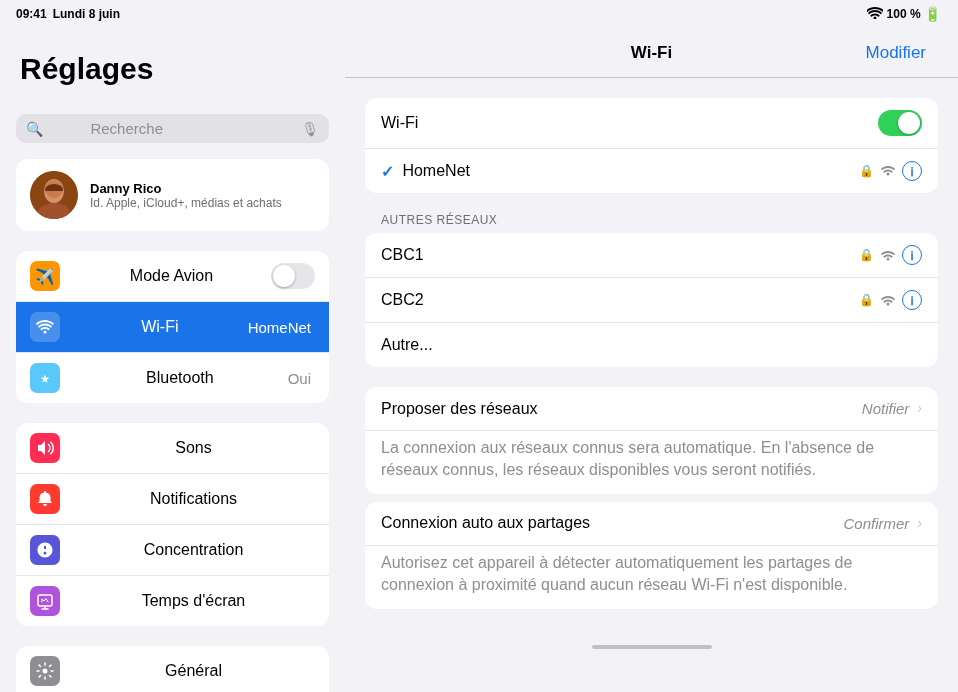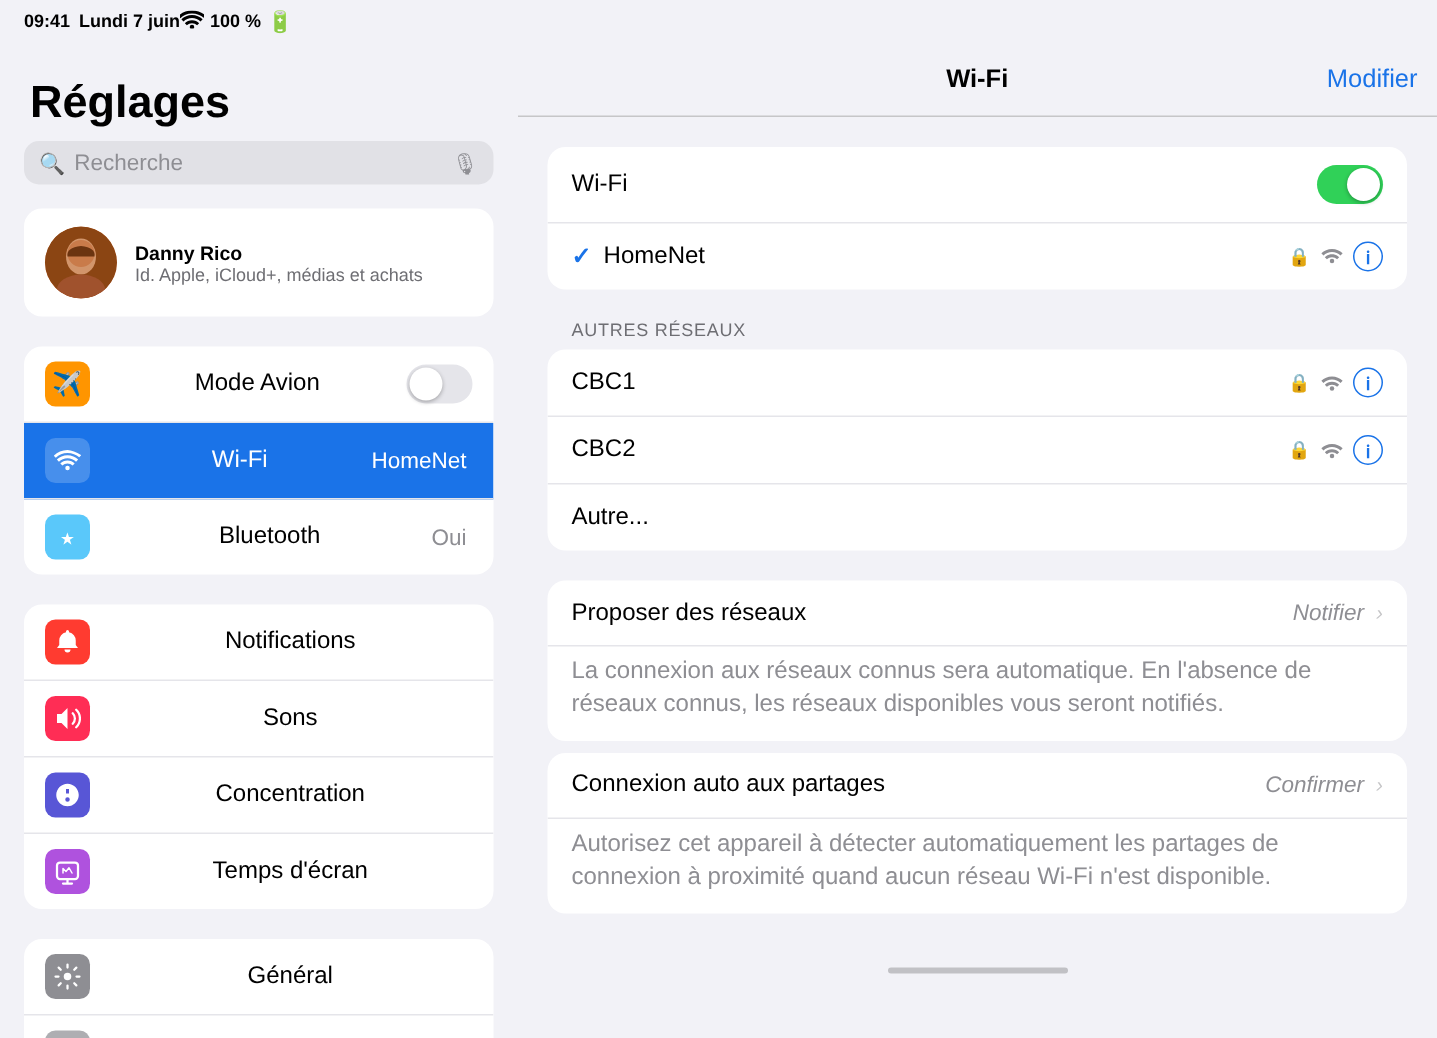--- a/index.html
+++ b/index.html
@@ -12,21 +12,21 @@
       display: flex;
       flex-direction: column;
     }
 
     
     .status-bar {
       height: 28px;
       background: #f2f2f7;
       display: flex;
       align-items: center;
-      justify-content: flex-start;
+      justify-content: space-between;
       padding: 12px 16px;
       font-size: 12px;
       font-weight: 600;
       color: #000;
       flex-shrink: 0;
     }
     .status-bar-left { display: flex; align-items: center; gap: 6px; }
     .status-bar-right { display: flex; align-items: center; gap: 4px; }
 
     
@@ -42,39 +42,40 @@
       background: #f2f2f7;
       flex-shrink: 0;
       overflow-y: auto;
       padding: 16px 0 16px 0;
     }
 
     .sidebar-title {
       font-size: 30px;
       font-weight: 700;
       color: #000;
-      padding: 8px 20px 8px 20px;
+      padding: 8px 20px 28px 20px;
     }
 
     .search-bar {
       margin: 0 16px 16px 16px;
       background: #e1e1e6;
       border-radius: 10px;
       display: flex;
       align-items: center;
       padding: 6px 10px;
       gap: 6px;
     }
     .search-bar input {
       border: none;
       background: transparent;
       font-size: 15px;
       color: #3c3c43;
       outline: none;
       flex: 1;
+      margin-left: 41px;
     }
     .search-bar input::placeholder { color: #8e8e93; }
 
     
     .profile-card {
       margin: 0 16px 20px 16px;
       background: #fff;
       border-radius: 12px;
       display: flex;
       align-items: center;
@@ -185,21 +186,21 @@
       background: #f2f2f7;
       border-bottom: 0.5px solid #c6c6c8;
     }
     .detail-title {
       font-size: 17px;
       font-weight: 600;
       color: #000;
     }
     .detail-action {
       position: absolute;
-      right: 13px;
+      right: 32px;
       font-size: 17px;
       color: #1a73e8;
       cursor: pointer;
     }
 
     .detail-content {
       padding: 20px 20px;
     }
 
     
@@ -333,21 +334,21 @@
 
     
     .mic-icon { color: #8e8e93; font-size: 14px; }
   </style>
 </head>
 <body>
 
 <div class="status-bar">
   <div class="status-bar-left">
     <span>09:41</span>
-    <span>Lundi 7 juin</span>
+    <span>Lundi 8 juin</span>
   </div>
   <div class="status-bar-right">
     <span style="font-size:13px;">
       <svg width="16" height="12" viewBox="0 0 16 12" fill="none">
         <path d="M8 9.5a1.5 1.5 0 100 3 1.5 1.5 0 000-3z" fill="#000"></path>
         <path d="M8 6.5C6.1 6.5 4.4 7.3 3.2 8.5l1.4 1.4C5.5 9 6.7 8.5 8 8.5s2.5.5 3.4 1.4l1.4-1.4C11.6 7.3 9.9 6.5 8 6.5z" fill="#000"></path>
         <path d="M8 3C5.2 3 2.7 4.1 0.9 5.9l1.4 1.4C3.8 5.8 5.8 5 8 5s4.2.8 5.7 2.3l1.4-1.4C13.3 4.1 10.8 3 8 3z" fill="#000"></path>
         <path d="M8 0C4.3 0 1 1.5-1.2 3.8l1.4 1.4C2.2 3.1 4.9 2 8 2s5.8 1.1 7.8 2.9l1.4-1.4C15 1.5 11.7 0 8 0z" fill="#000"></path>
       </svg>
     </span>
@@ -403,36 +404,36 @@
       </div>
       <div class="settings-item">
         <div class="item-icon icon-blue2" style="color:#fff;font-size:14px;font-weight:bold;">⭑</div>
         <span class="item-label">Bluetooth</span>
         <span class="item-value">Oui</span>
       </div>
     </div>
 
     <div class="settings-group">
       <div class="settings-item">
+        <div class="item-icon" style="background:#ff2d55;">
+          <svg width="18" height="18" viewBox="0 0 18 18" fill="white">
+            <path d="M9 2L5 6H2v6h3l4 4V2z"></path>
+            <path d="M12.5 5.5a5 5 0 010 7M14.8 3.2a8 8 0 010 11.6" stroke="white" stroke-width="1.5" fill="none" stroke-linecap="round"></path>
+          </svg>
+        </div>
+        <span class="item-label">Sons</span>
+      </div>
+      <div class="settings-item">
         <div class="item-icon" style="background:#ff3b30;">
           <svg width="18" height="18" viewBox="0 0 18 18" fill="white">
             <path d="M9 1a1 1 0 011 1v.5A5.5 5.5 0 0114.5 8v3l1.5 2H2l1.5-2V8A5.5 5.5 0 018 2.5V2a1 1 0 011-1z"></path>
             <path d="M7 14a2 2 0 004 0H7z"></path>
           </svg>
         </div>
         <span class="item-label">Notifications</span>
-      </div>
-      <div class="settings-item">
-        <div class="item-icon" style="background:#ff2d55;">
-          <svg width="18" height="18" viewBox="0 0 18 18" fill="white">
-            <path d="M9 2L5 6H2v6h3l4 4V2z"></path>
-            <path d="M12.5 5.5a5 5 0 010 7M14.8 3.2a8 8 0 010 11.6" stroke="white" stroke-width="1.5" fill="none" stroke-linecap="round"></path>
-          </svg>
-        </div>
-        <span class="item-label">Sons</span>
       </div>
       <div class="settings-item">
         <div class="item-icon" style="background:#5856d6;">
           <svg width="18" height="18" viewBox="0 0 18 18" fill="white">
             <path d="M9 1.5C4.9 1.5 1.5 4.9 1.5 9S4.9 16.5 9 16.5 16.5 13.1 16.5 9 13.1 1.5 9 1.5zm0 12a1.5 1.5 0 110-3 1.5 1.5 0 010 3zm1-5.5H8V5h2v3z"></path>
           </svg>
         </div>
         <span class="item-label">Concentration</span>
       </div>
       <div class="settings-item">

